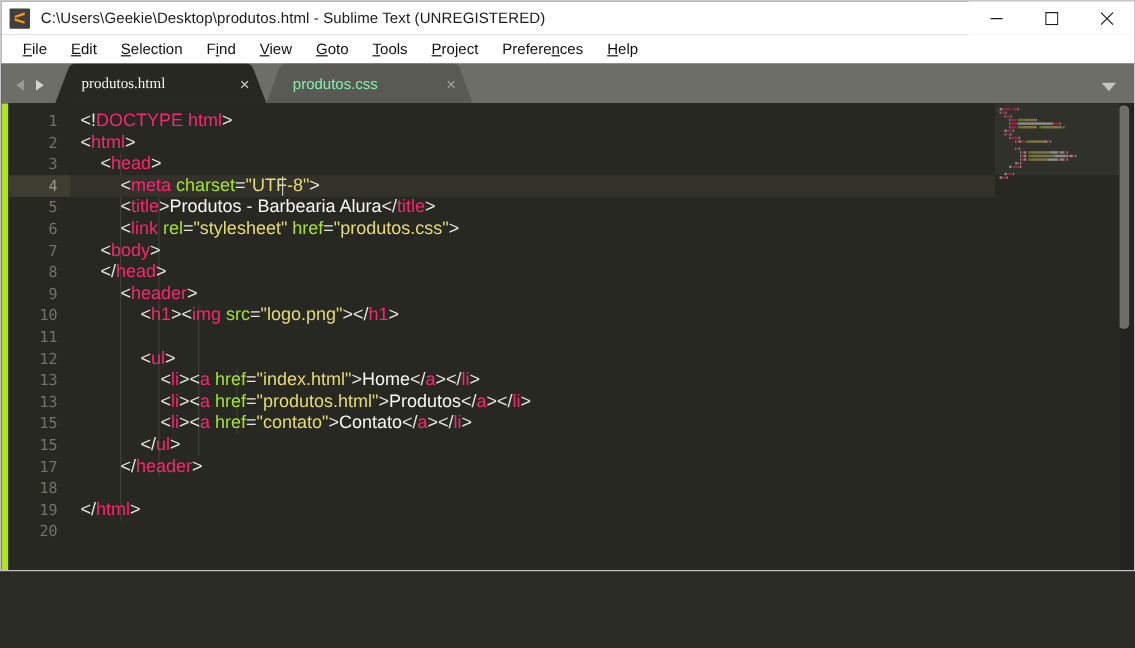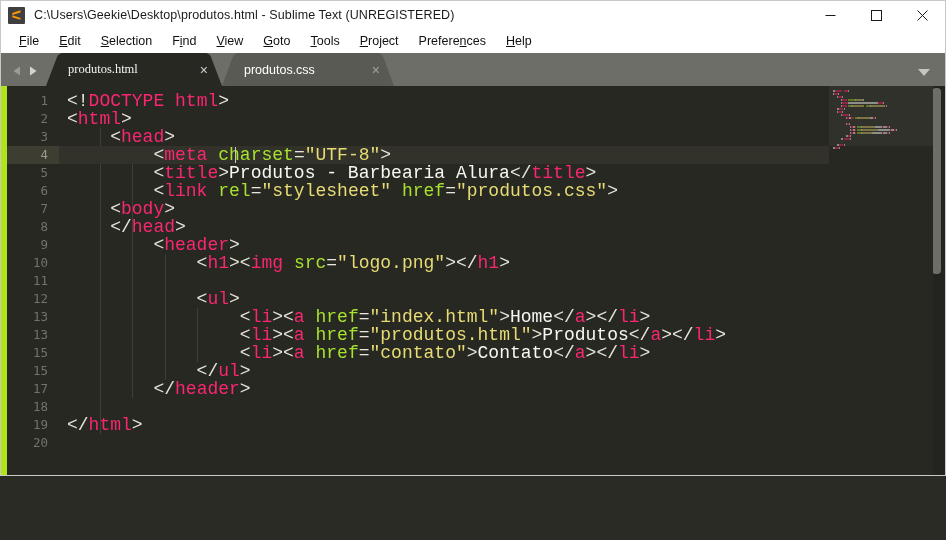--- a/index.html
+++ b/index.html
@@ -38,37 +38,37 @@
              padding:0 8px 9px 11px;}
   .navarrows svg{display:block;}
   .tab{height:33px;box-sizing:border-box;display:flex;align-items:center;
        position:relative;padding:0 0 0 22px;min-width:150px;}
   .tab .shape{position:absolute;inset:0;}
   .tab-label{font-size:12.5px;position:relative;z-index:2;white-space:nowrap;}
   .tab-close{position:relative;z-index:2;margin-left:auto;margin-right:14px;
              font-size:14px;line-height:1;}
   .tab.active .tab-label{color:#f2f2f2;font-family:Liberation Serif, serif;}
   .tab.active .tab-close{color:#cfcfcf;}
-  .tab.inactive .tab-label{color:#ffffff;text-align:center;}
+  .tab.inactive .tab-label{color:#86efac;text-align:center;}
   .tab.inactive .tab-close{color:#a3a39e;}
   .tabmenu{position:absolute;right:14px;bottom:9px;}
   .tabmenu svg{display:block;}
 
   
   .editor{position:relative;height:440px;background:#282822;display:flex;
           overflow:hidden;}
   .leftbar{width:6px;background:#b1e419;flex:0 0 6px;}
   .gutter{width:52px;flex:0 0 52px;background:#282822;position:relative;
           padding-top:6px;box-sizing:border-box;}
   .gnum{height:18px;line-height:18px;text-align:right;padding-right:11px;
         font-family:"DejaVu Sans Mono",monospace;font-size:12.5px;
         color:#737368;box-sizing:border-box;}
   .gnum.cur{background:#3d3d32;color:#9a9a8e;}
   .code{flex:1;position:relative;padding-top:6px;overflow:hidden;
-        font-family:Liberation Mono, monospace;font-size:18px;}
+        font-family:Liberation Sans, sans-serif;font-size:15px;}
   .cline{height:18px;line-height:18px;white-space:pre;position:relative;
          padding-left:8px;}
   .cline.cur{background:#32322a;}
   .guides{position:absolute;left:0;top:0;bottom:0;width:100%;
           pointer-events:none;}
   .guide{position:absolute;top:0;width:1px;background:#3f3f37;}
 
   
   .p{color:#e6e6dc;}      
   .t{color:#f92672;}      

